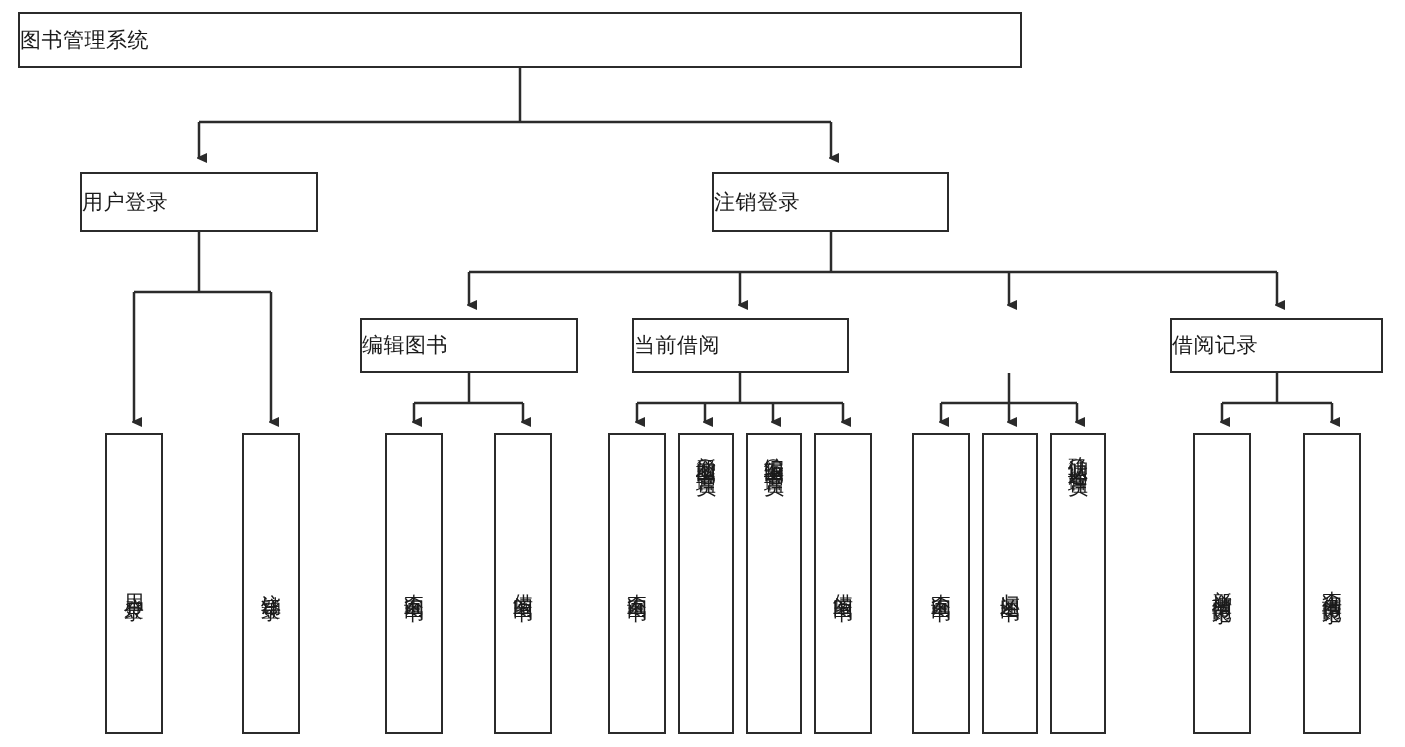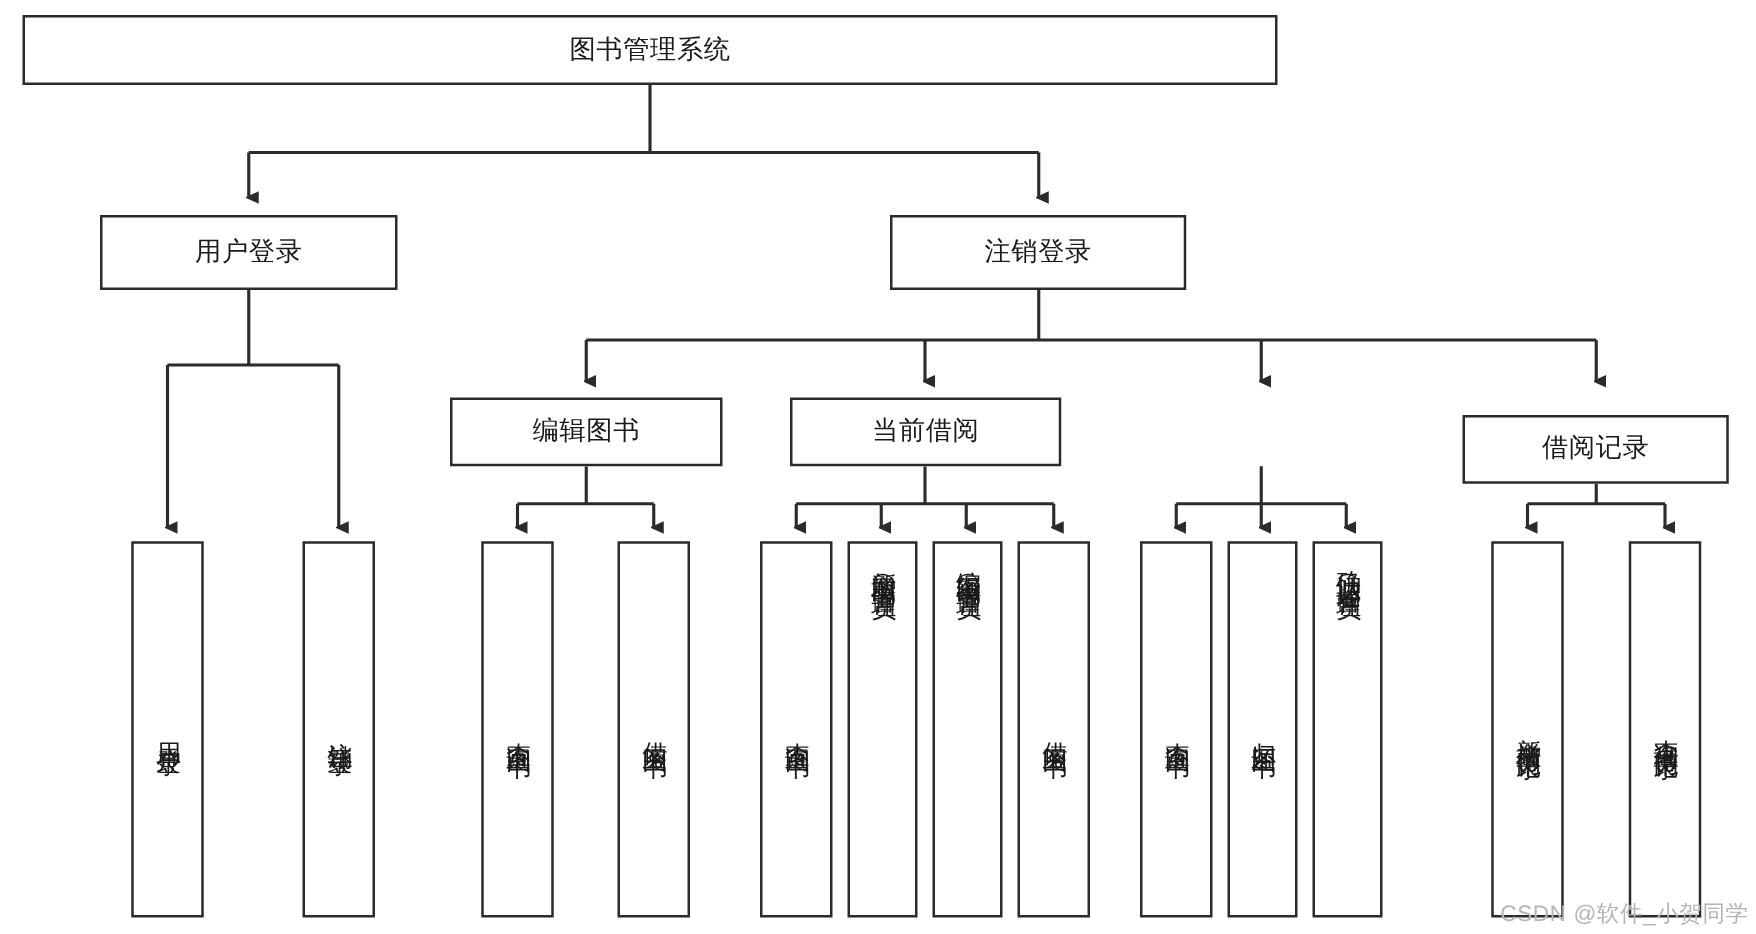--- a/index.html
+++ b/index.html
@@ -26,21 +26,20 @@
     width: 1405px;
     height: 747px;
   }
   .node {
     position: absolute;
     box-sizing: border-box;
     background: #ffffff;
     border: 2px solid #2b2b2b;
     display: flex;
     align-items: center;
-    justify-content: center;
     color: #1a1a1a;
   }
   .node-label {
     font-size: 21px;
     line-height: 1.15;
     letter-spacing: 0.5px;
     white-space: nowrap;
   }
   
   .leaf {
@@ -135,21 +134,21 @@
   <div class="node" style="left:712px; top:172px; width:237px; height:60px;">
     <span class="node-label">注销登录</span>
   </div>
 
   <div class="node" style="left:360px; top:318px; width:218px; height:55px;">
     <span class="node-label">编辑图书</span>
   </div>
   <div class="node" style="left:632px; top:318px; width:217px; height:55px;">
     <span class="node-label">当前借阅</span>
   </div>
-  <div class="node" style="left:1170px; top:332px; width:213px; height:55px;">
+  <div class="node" style="left:1170px; top:318px; width:213px; height:55px;">
     <span class="node-label">借阅记录</span>
   </div>
 
   <div class="node leaf center-v" style="left:105px; top:433px; width:58px; height:301px;">
     <span class="node-label">用户登录</span>
   </div>
   <div class="node leaf center-v" style="left:242px; top:433px; width:58px; height:301px;">
     <span class="node-label">注销登录</span>
   </div>
 
@@ -183,15 +182,14 @@
     <span class="node-label">确认归还（管理员）</span>
   </div>
 
   <div class="node leaf center-v" style="left:1193px; top:433px; width:58px; height:301px;">
     <span class="node-label">新增借阅记录</span>
   </div>
   <div class="node leaf center-v" style="left:1303px; top:433px; width:58px; height:301px;">
     <span class="node-label">查询借阅记录</span>
   </div>
 
-  <div class="watermark">CSDN @软件_小贺同学</div>
 
 </div>
 
 </body></html>

